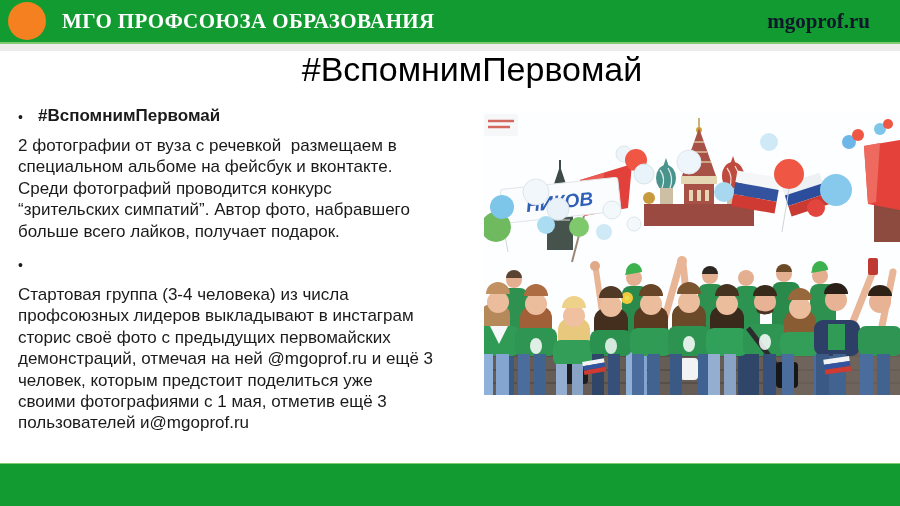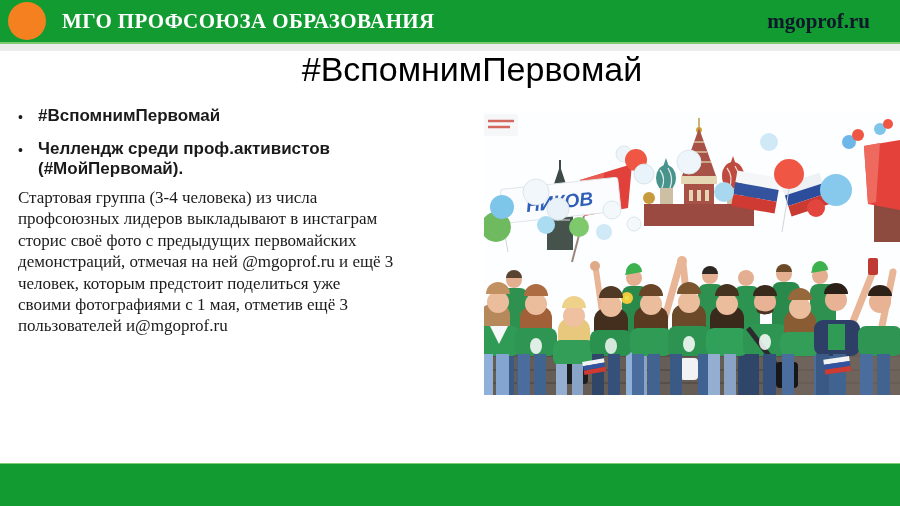--- a/index.html
+++ b/index.html
@@ -19,21 +19,21 @@
   
   .title{position:absolute;left:0;top:50px;width:900px;margin:0;text-align:center;
          font-size:34px;font-weight:400;color:#000;padding-left:44px;box-sizing:border-box;}
   
   .content{position:absolute;left:18px;top:106px;width:470px;}
   .bullet-row{display:flex;align-items:flex-start;}
   .dot{width:20px;flex:0 0 20px;font-size:14px;line-height:20px;padding-top:1px;}
   .bullet-label{font-weight:700;font-size:17px;line-height:19.5px;white-space:pre-wrap;}
   .para{margin:8px 0 0 0;font-size:17px;line-height:21.4px;white-space:pre-wrap;}
   .b2{margin-top:12px;}
-  .p2{margin-top:9px;font-family:Liberation Serif, serif;}
+  .p2{margin-top:9px;}
   
   .photo{position:absolute;left:484px;top:112px;width:416px;height:283px;margin:0;overflow:hidden;}
   .photo svg{display:block;}
   
   .bottombar{position:absolute;left:0;top:463px;width:900px;height:43px;background:var(--green,#129b31);
              border-top:1px solid var(--green_light,#7fcb72);}
 </style>
 </head>
 <body>
 
@@ -47,25 +47,28 @@
   <div class="topbar-shine"></div>
   <div class="topbar-strip"></div>
 
   <h1 class="title">#ВспомнимПервомай</h1>
 
   <div class="content">
     <div class="bullet-row">
       <span class="dot">•</span>
       <span class="bullet-label">#ВспомнимПервомай</span>
     </div>
+    <p class="para">2 фотографии от вуза с речевкой  размещаем в
+специальном альбоме на фейсбук и вконтакте.
+Среди фотографий проводится конкурс
+“зрительских симпатий”. Автор фото, набравшего
+больше всего лайков, получает подарок.</p>
 
     <div class="bullet-row b2">
       <span class="dot">•</span>
-      <span class="bullet-label">Челлендж среди проф.активистов
-(#МойПервомай).</span>
     </div>
     <p class="para p2">Стартовая группа (3-4 человека) из числа
 профсоюзных лидеров выкладывают в инстаграм
 сторис своё фото с предыдущих первомайских
 демонстраций, отмечая на ней @mgoprof.ru и ещё 3
 человек, которым предстоит поделиться уже
 своими фотографиями с 1 мая, отметив ещё 3
 пользователей и@mgoprof.ru</p>
   </div>
 

